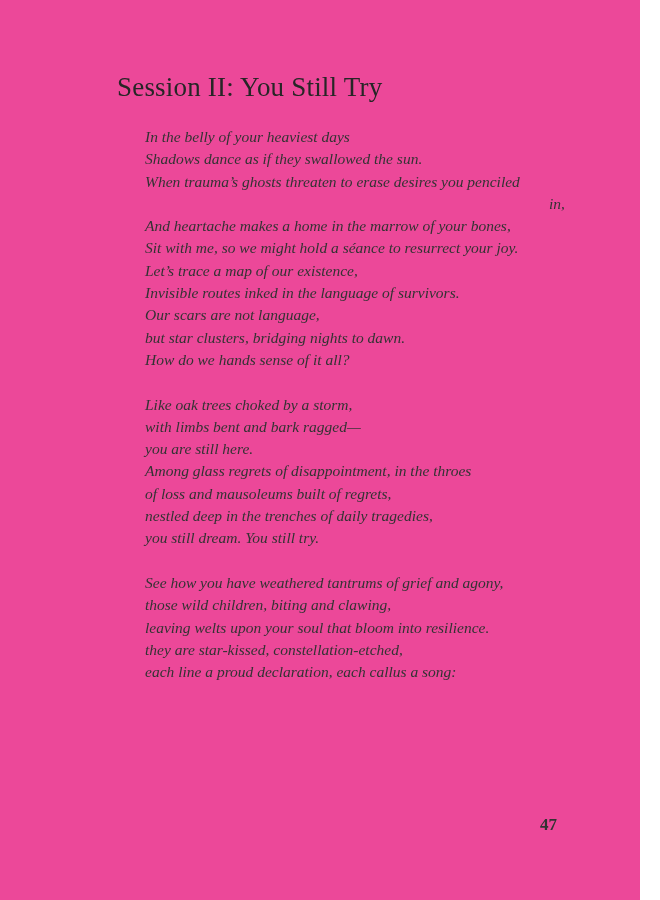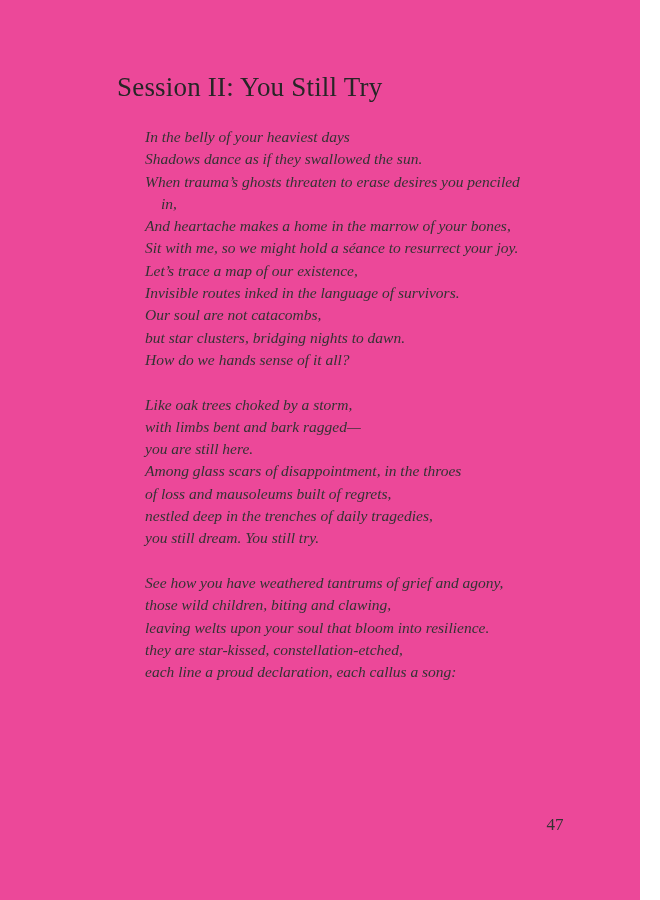--- a/index.html
+++ b/index.html
@@ -44,62 +44,64 @@
     .stanza {
       margin: 0 0 22.3px 0;
     }
     .line {
       display: block;
       white-space: nowrap;
       font-style: italic;
     }
     .line.cont {
       padding-left: 16px;
+      text-align: right;
     }
     .line.italic {
       font-style: italic;
     }
     .page-number {
       position: absolute;
       left: 540px;
       top: 815px;
       width: 30px;
-      text-align: center;
+      text-align: left;
       font-size: 17px;
       color: #333333;
+      font-weight: bold;
     }
   </style>
 </head>
 <body>
 
 <div class="page">
 
   <h1 class="title">Session II: You Still Try</h1>
 
   <div class="poem">
 
     <p class="stanza">
       <span class="line">In the belly of your heaviest days</span>
       <span class="line">Shadows dance as if they swallowed the sun.</span>
       <span class="line">When trauma’s ghosts threaten to erase desires you penciled</span>
       <span class="line cont">in,</span>
       <span class="line">And heartache makes a home in the marrow of your bones,</span>
       <span class="line">Sit with me, so we might hold a séance to resurrect your joy.</span>
       <span class="line">Let’s trace a map of our existence,</span>
       <span class="line">Invisible routes inked in the language of survivors.</span>
-      <span class="line">Our soul are not catacombs,</span>
+      <span class="line">Our scars are not language,</span>
       <span class="line">but star clusters, bridging nights to dawn.</span>
       <span class="line italic">How do we hands sense of it all?</span>
     </p>
 
     <p class="stanza">
       <span class="line">Like oak trees choked by a storm,</span>
       <span class="line">with limbs bent and bark ragged—</span>
       <span class="line">you are still here.</span>
-      <span class="line">Among glass scars of disappointment, in the throes</span>
+      <span class="line">Among glass regrets of disappointment, in the throes</span>
       <span class="line">of loss and mausoleums built of regrets,</span>
       <span class="line">nestled deep in the trenches of daily tragedies,</span>
       <span class="line">you still dream. You still try.</span>
     </p>
 
     <p class="stanza">
       <span class="line">See how you have weathered tantrums of grief and agony,</span>
       <span class="line">those wild children, biting and clawing,</span>
       <span class="line">leaving welts upon your soul that bloom into resilience.</span>
       <span class="line">they are star-kissed, constellation-etched,</span>

